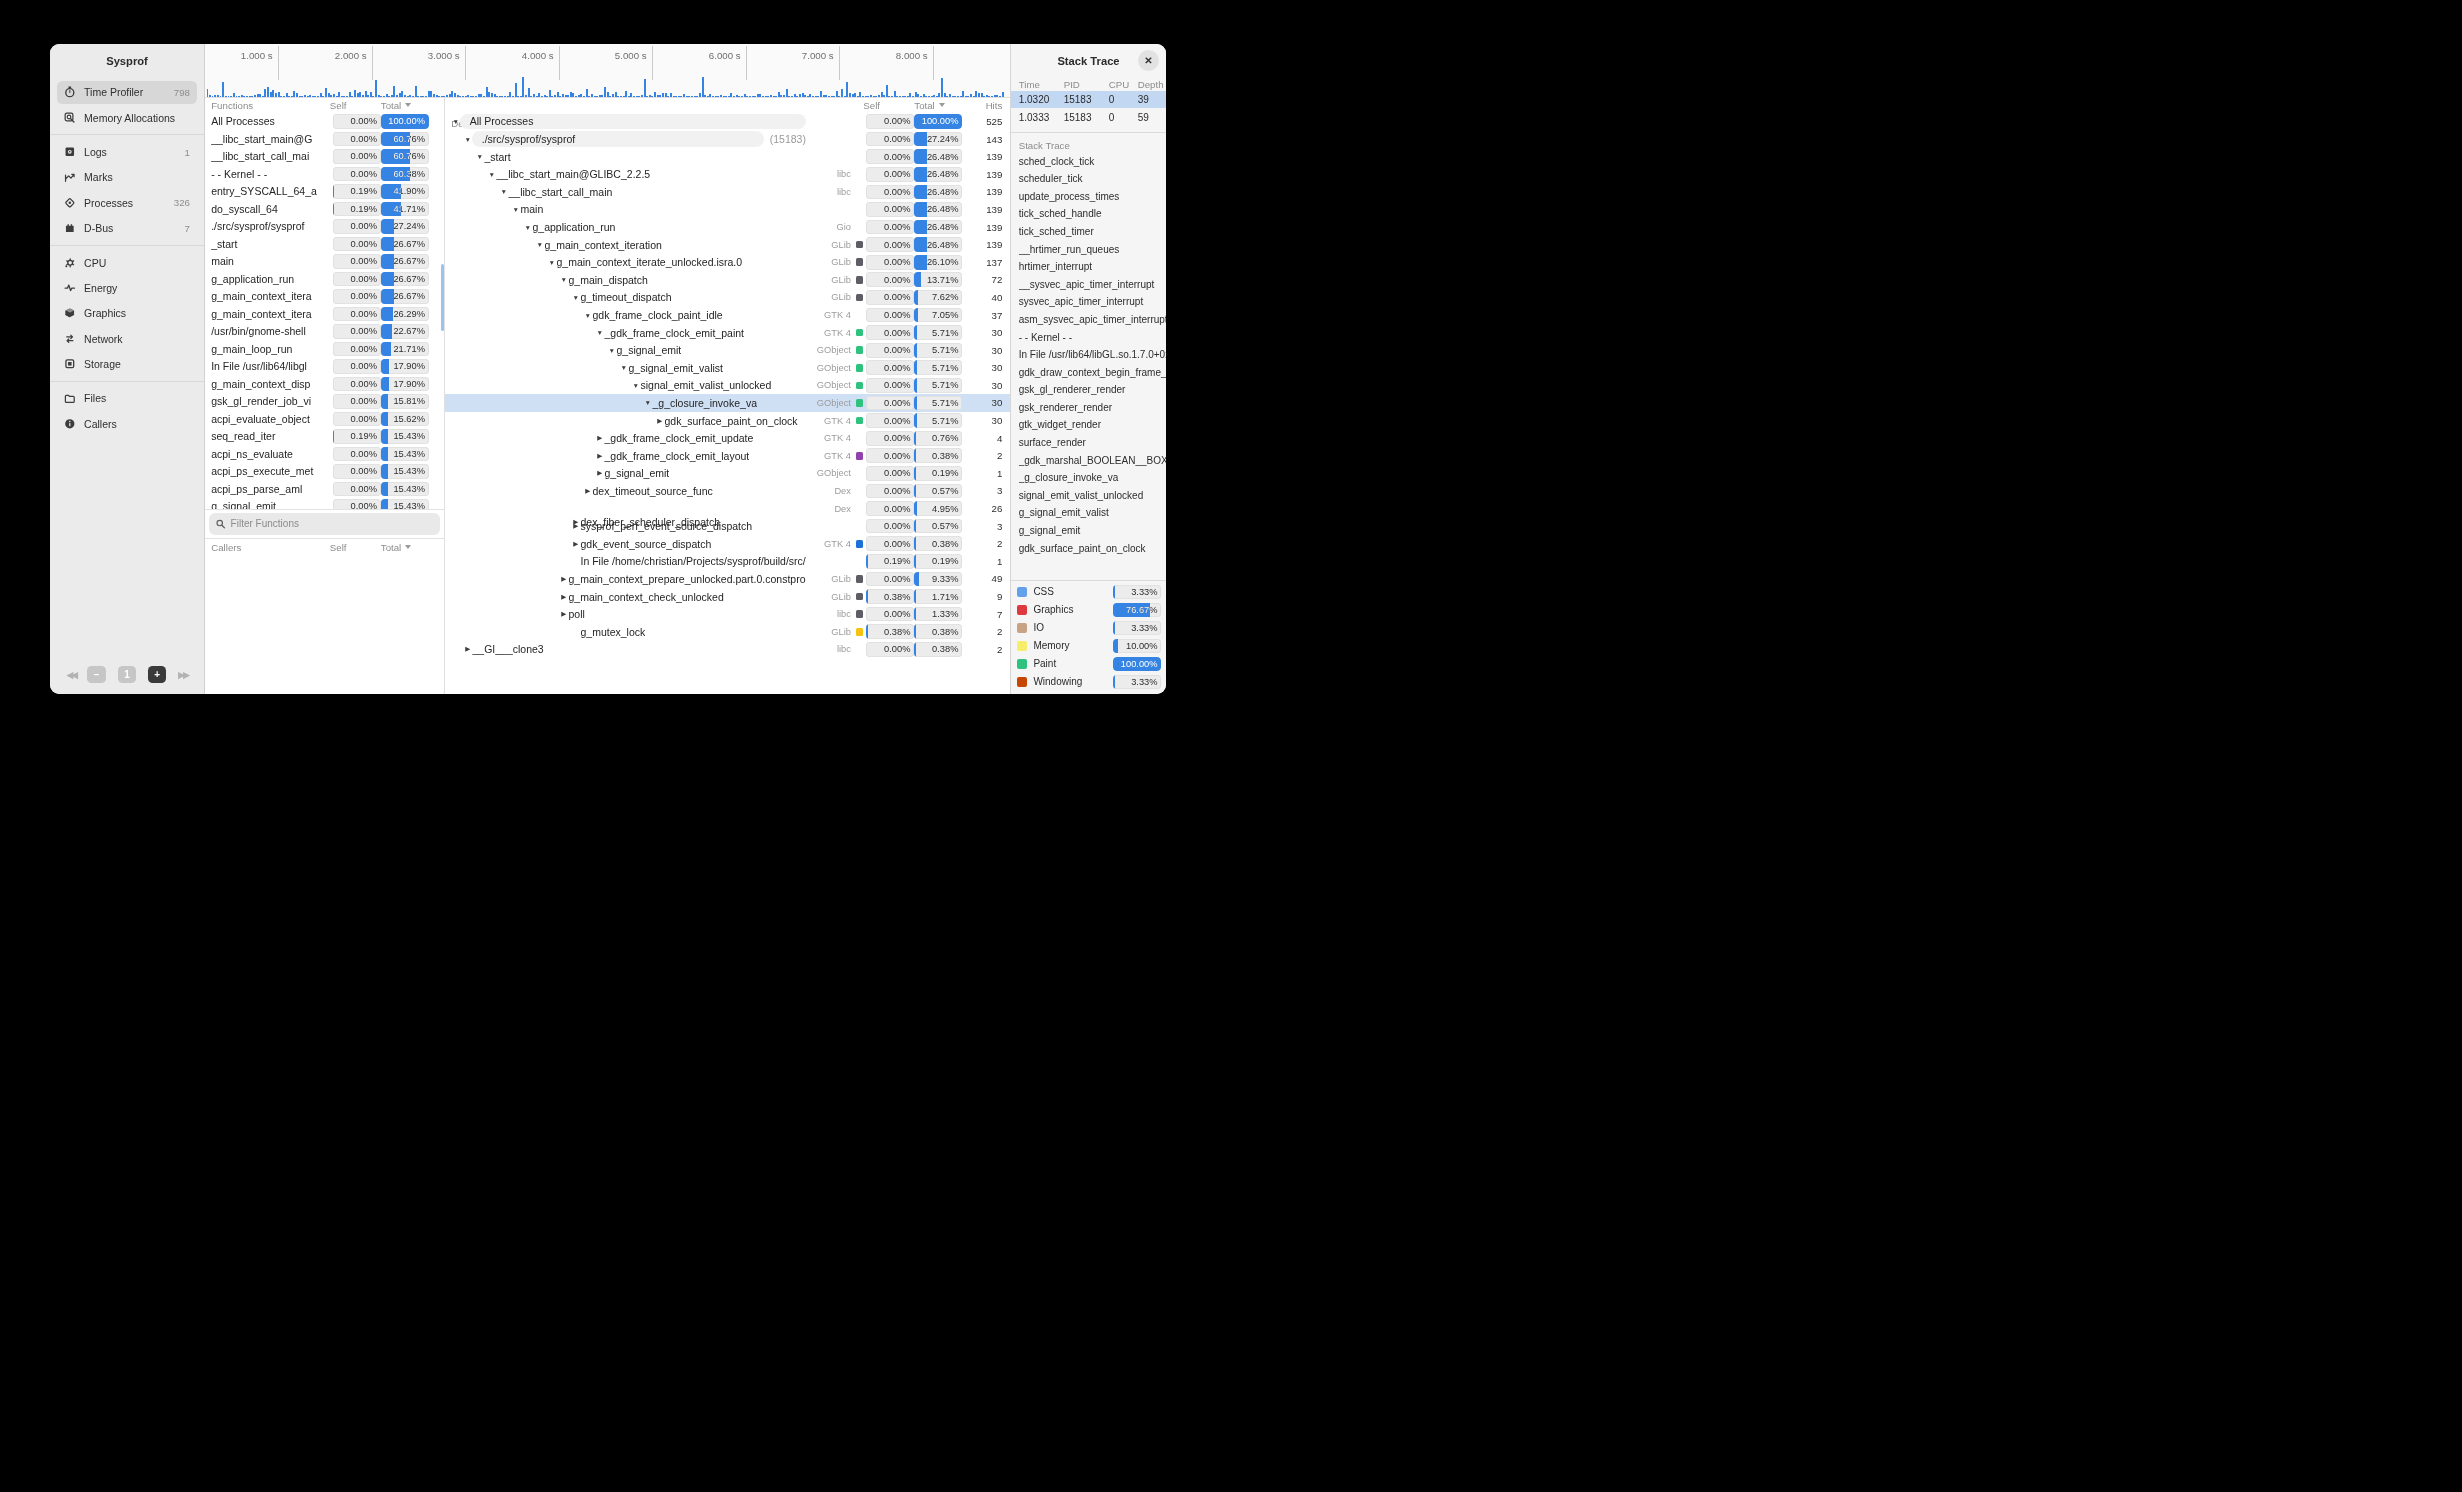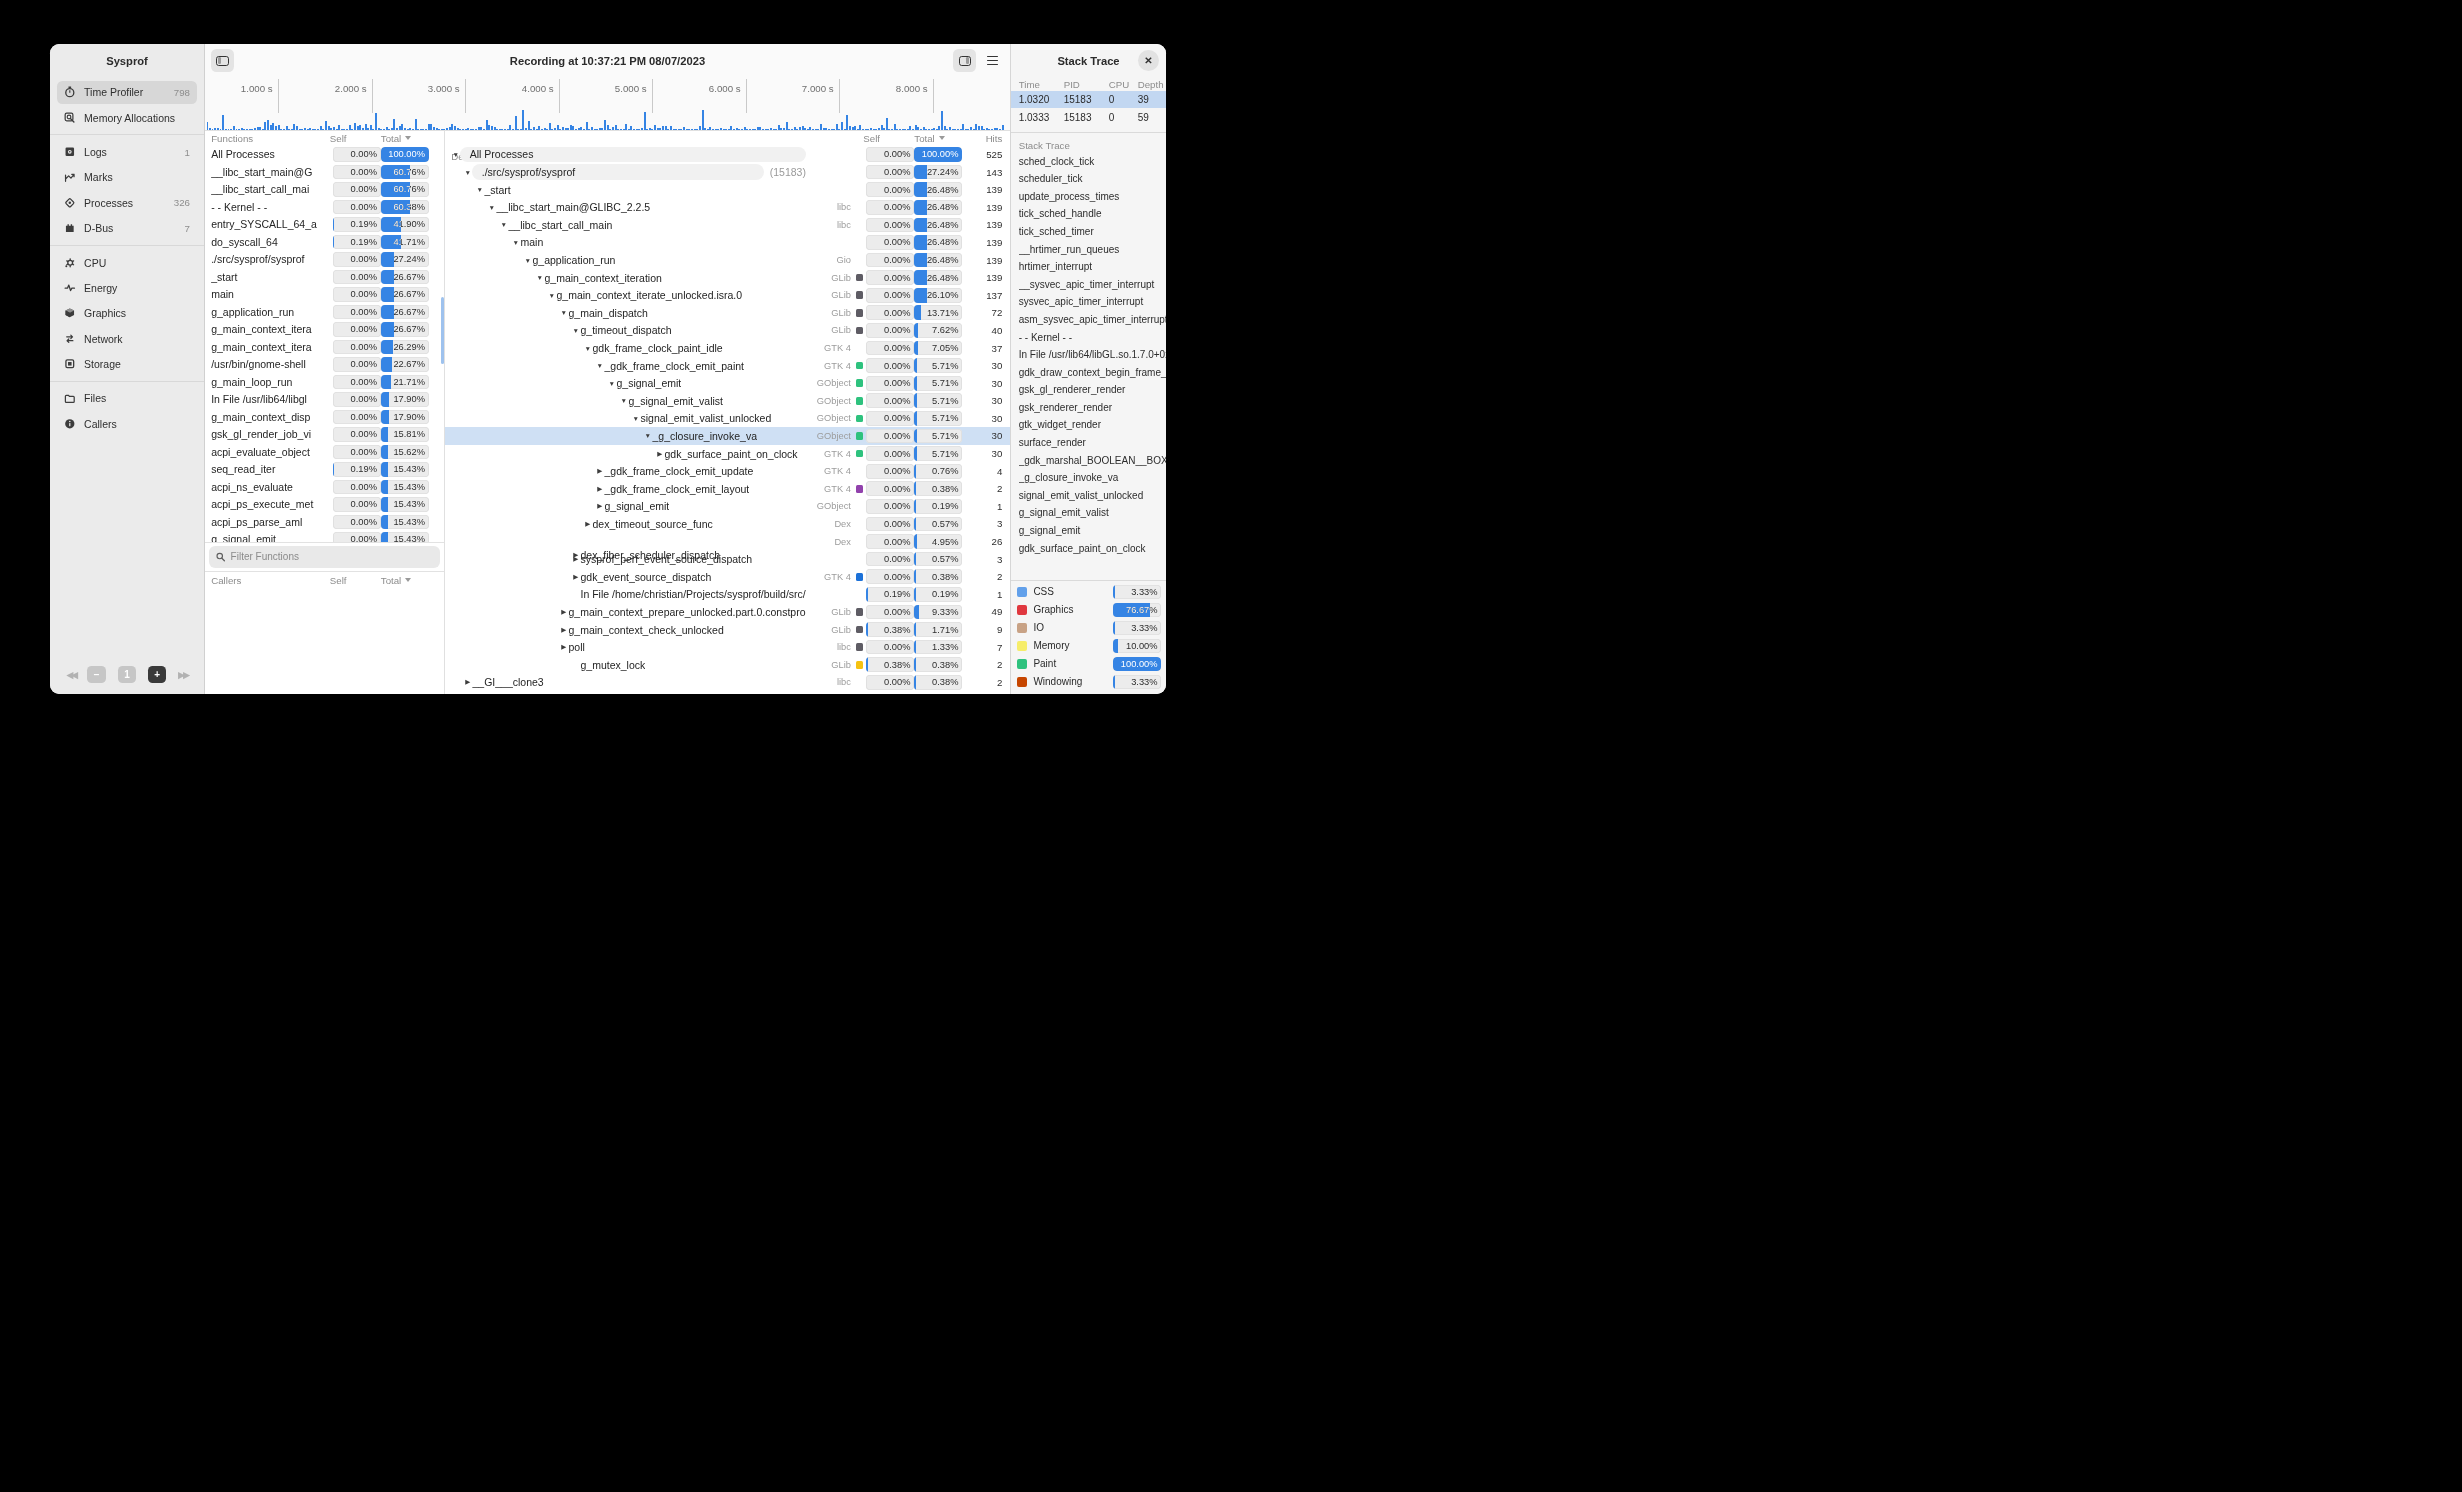--- a/index.html
+++ b/index.html
@@ -262,38 +262,20 @@
         <button class="ctl pill">−</button>
         <button class="ctl pill">1</button>
         <button class="ctl pill dark">+</button>
         <button class="ctl">
             <span class="tri">▶▶</span>
           </button>
       </div>
     </aside>
 
     <div class="main">
-      <div class="titlebar">
-        <div class="win-title">Recording at 10:37:21 PM 08/07/2023</div>
-        <button class="tb-btn boxed">
-            <span class="pane-ico left"></span>
-          </button>
-        <div class="tb-right">
-          <button class="tb-btn boxed">
-              <span class="pane-ico right"></span>
-            </button>
-          <button class="tb-btn">
-              <span class="burger">
-                <i></i>
-                <i></i>
-                <i></i>
-              </span>
-            </button>
-        </div>
-      </div>
 
       <div class="timeline" id="timeline">
           <div class="tick" style="left: 73px;"></div>
           <div class="tick-label" style="left: 73px;">1.000 s</div>
           <div class="tick" style="left: 167px;"></div>
           <div class="tick-label" style="left: 167px;">2.000 s</div>
           <div class="tick" style="left: 260px;"></div>
           <div class="tick-label" style="left: 260px;">3.000 s</div>
           <div class="tick" style="left: 354px;"></div>
           <div class="tick-label" style="left: 354px;">4.000 s</div>

